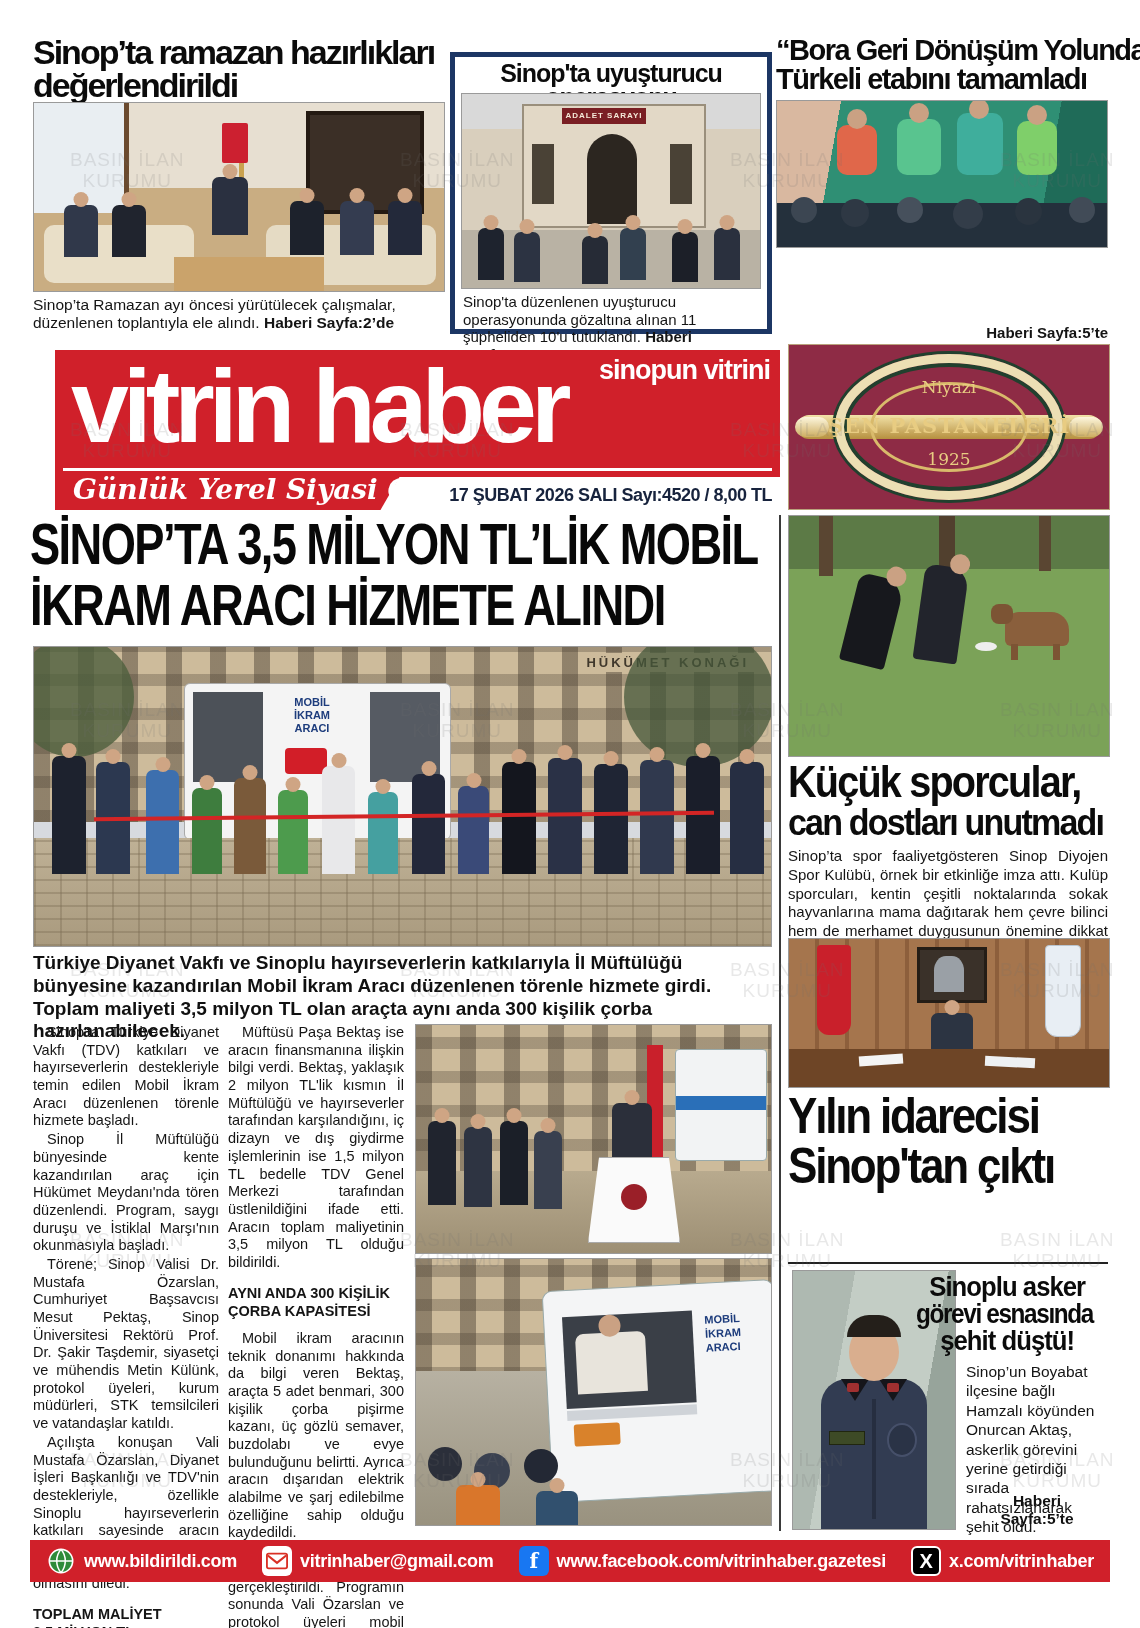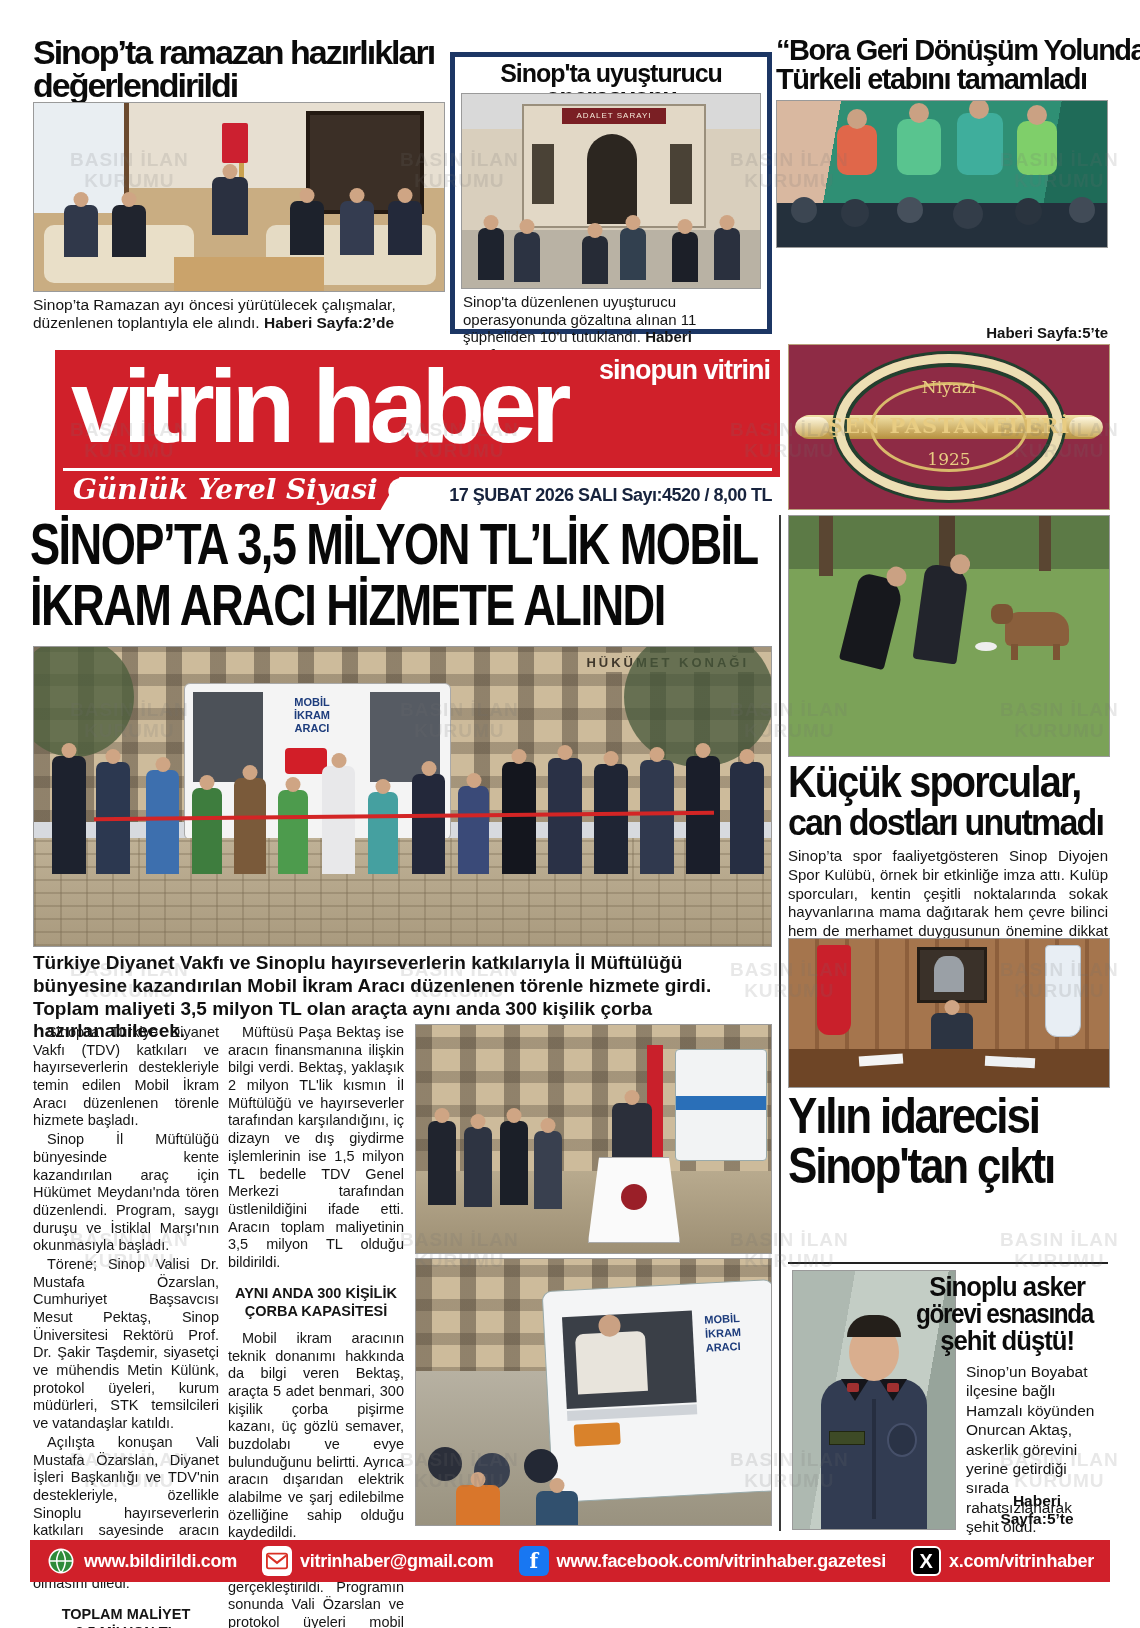--- a/index.html
+++ b/index.html
@@ -39,21 +39,21 @@
             border-radius:50%;border:9px solid #ecdfb4;box-shadow:0 0 0 3px #21402e, inset 0 0 0 4px #21402e;}
   .ad .oval-in{position:absolute;left:50%;top:50%;transform:translate(-50%,-50%);width:152px;height:84px;
             border-radius:50%;border:3px solid #d9ba6b;}
   .ad .txt{position:absolute;left:0;right:0;text-align:center;color:#e8cc82;font-family:"DejaVu Serif",serif;}
   
   .main-hl{font-size:58px;font-weight:bold;letter-spacing:-2px;color:#080808;line-height:1.02;
            transform:scaleX(.78);transform-origin:left top;white-space:nowrap;}
   .lead{font-size:19px;font-weight:bold;line-height:1.2;color:#101010;text-align:left;}
   .coltext{font-size:14.5px;line-height:1.22;text-align:justify;color:#151515;}
   .coltext p{margin:0 0 1px;text-indent:14px;}
-  .coltext .subhead{font-weight:bold;text-align:center;text-indent:0;margin:12px 0 10px;line-height:1.25;}
+  .coltext .subhead{font-weight:bold;text-align:left;text-indent:0;margin:12px 0 10px;line-height:1.25;}
   .rail-text{font-size:15px;line-height:1.25;text-align:justify;color:#141414;}
   .rail-text b{font-weight:bold;}
   
   .fig{position:absolute;border-radius:7px 7px 0 0;}
   .fig::before{content:"";position:absolute;top:-13px;left:50%;transform:translateX(-50%);
                width:15px;height:15px;border-radius:50%;background:#cfa584;}
   .head{position:absolute;border-radius:50%;background:#caa183;}
   .grid-building{background:
       repeating-linear-gradient(90deg,rgba(70,60,48,.45) 0 16px,transparent 16px 44px),
       repeating-linear-gradient(0deg,rgba(70,60,48,.30) 0 12px,transparent 12px 34px),
@@ -63,21 +63,21 @@
       repeating-linear-gradient(0deg,rgba(120,105,80,.35) 0 2px,transparent 2px 13px),
       linear-gradient(#bfb196,#a99a7e);}
   
   .footer{position:absolute;left:30px;top:1540px;width:1080px;height:42px;display:flex;
           align-items:center;justify-content:space-between;padding:0 16px;box-sizing:border-box;}
   .f-item{display:flex;align-items:center;gap:8px;color:#fff;font-weight:bold;font-size:18px;letter-spacing:-0.3px;}
   .f-ic{width:30px;height:30px;border-radius:6px;display:flex;align-items:center;justify-content:center;
         font-weight:bold;font-size:20px;flex:0 0 auto;}
   
   #watermark-layer{position:absolute;inset:0;pointer-events:none;z-index:60;}
-  .wm{position:absolute;white-space:pre;text-align:center;font-weight:bold;font-size:19px;
+  .wm{position:absolute;white-space:pre;text-align:center;font-weight:normal;font-size:19px;
       line-height:1.1;color:rgba(110,110,110,.16);letter-spacing:1px;}
   .rule-v{position:absolute;background:#3a3a3a;}
   .rule-h{position:absolute;background:#222;}
 </style>
 </head>
 <body>
 
 <div class="page">
 
   <section class="story" style="left:33px;top:36px;width:412px;height:302px;">
@@ -101,21 +101,21 @@
     <p class="caption" style="position:absolute;left:0;top:260px;width:410px;margin:0;font-size:15.5px;">
       <span>Sinop’ta Ramazan ayı öncesi yürütülecek çalışmalar, düzenlenen toplantıyla ele alındı. </span><b>Haberi Sayfa:2’de</b>
     </p>
   </section>
 
   <section class="story navy-box" style="left:450px;top:52px;width:322px;height:282px;">
     <div class="hl" style="position:absolute;left:0;right:0;top:4px;text-align:center;font-size:25px;letter-spacing:-1px;">Sinop'ta uyuşturucu operasyonu</div>
     <div class="photo" style="left:6px;top:36px;width:298px;height:194px;">
       <div class="abs" style="inset:0;background:linear-gradient(#d9d9d9 0 18%,#d9cfbd 18% 70%,#b9b2a4 70% 100%);"></div>
       <div class="abs" style="left:60px;top:10px;width:180px;height:120px;background:#e2d8c6;border:2px solid #9a8f7c;"></div>
-      <div class="abs" style="left:100px;top:14px;width:104px;height:16px;background:#7a1f24;color:#f4e9d8;font-size:8px;font-weight:normal;text-align:center;line-height:16px;letter-spacing:1px;">ADALET SARAYI</div>
+      <div class="abs" style="left:100px;top:14px;width:84px;height:16px;background:#7a1f24;color:#f4e9d8;font-size:8px;font-weight:bold;text-align:center;line-height:16px;letter-spacing:1px;">ADALET SARAYI</div>
       <div class="abs" style="left:125px;top:40px;width:50px;height:90px;background:#2c2620;border-radius:25px 25px 0 0;"></div>
       <div class="abs" style="left:70px;top:50px;width:22px;height:60px;background:#4a4236;"></div>
       <div class="abs" style="left:208px;top:50px;width:22px;height:60px;background:#4a4236;"></div>
       <div class="fig" style="left:16px;bottom:8px;width:26px;height:52px;background:#1e232e;"></div>
       <div class="fig" style="left:52px;bottom:6px;width:26px;height:50px;background:#2c3342;"></div>
       <div class="fig" style="left:120px;bottom:4px;width:26px;height:48px;background:#262b36;"></div>
       <div class="fig" style="left:158px;bottom:8px;width:26px;height:52px;background:#32404f;"></div>
       <div class="fig" style="left:210px;bottom:6px;width:26px;height:50px;background:#1c1f28;"></div>
       <div class="fig" style="left:252px;bottom:8px;width:26px;height:52px;background:#2a303e;"></div>
     </div>

